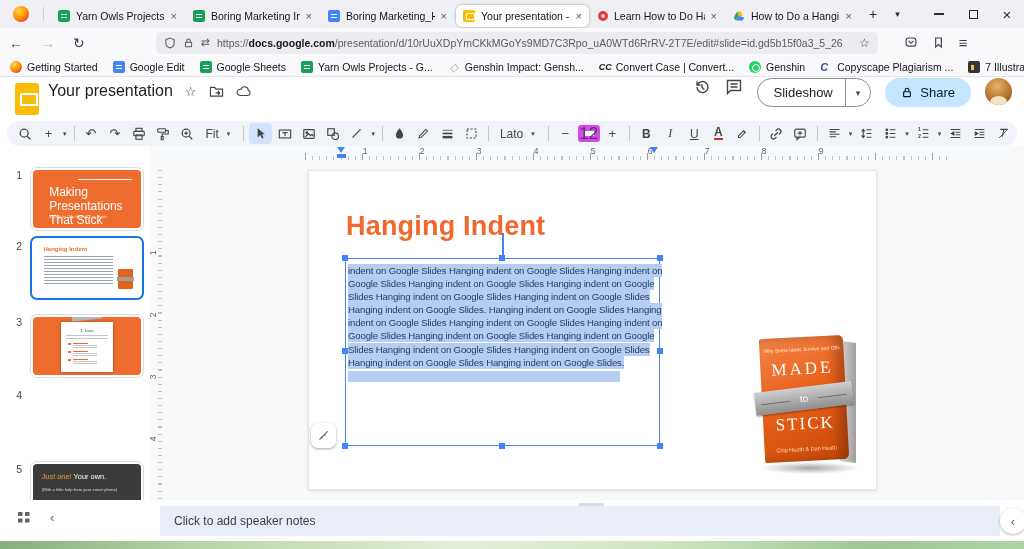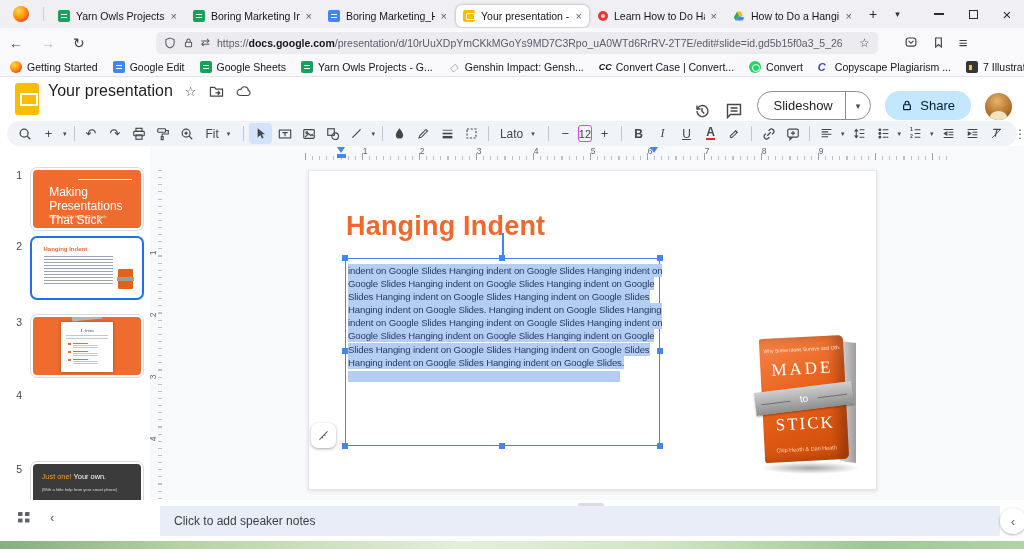--- a/index.html
+++ b/index.html
@@ -59,41 +59,41 @@
   .bfav-nv::after{content:"";position:absolute;left:3px;top:4px;width:3px;height:5px;background:#fbc02d;}
 
   
   .apphdr{position:absolute;left:0;top:78px;width:1024px;height:42px;background:#fff;}
   .slogo{position:absolute;left:15px;top:5px;width:24px;height:32px;background:#fbbc04;border-radius:3px;}
   .slogo::after{content:"";position:absolute;left:5px;top:10px;width:14px;height:9px;border:2.2px solid #fff;border-radius:1px;}
   .dtitle{position:absolute;left:48px;top:4px;font-size:16px;color:#1f1f1f;display:flex;align-items:center;gap:12px;}
   .dtitle .mini{color:#444746;}
   .menus{position:absolute;left:42px;top:25px;display:flex;font-size:13px;color:#1f1f1f;}
   .menus span{padding:0 7px;}
-  .hdr-right{position:absolute;right:12px;top:0;height:42px;display:flex;align-items:flex-end;gap:14px;}
+  .hdr-right{position:absolute;right:12px;top:0;height:42px;display:flex;align-items:flex-start;gap:14px;}
   .pill{height:29px;border:1px solid #8a8d91;border-radius:15px;display:flex;align-items:center;background:#fff;}
   .pill .lbl{padding:0 12px 0 16px;font-size:13px;color:#1f1f1f;}
   .pill .sep{width:1px;height:28px;background:#8a8d91;}
   .pill .car{padding:0 10px;font-size:9px;color:#444746;}
   .sharebtn{height:29px;border-radius:15px;background:#c2e7ff;display:flex;align-items:center;gap:7px;padding:0 16px;
     font-size:13px;color:#001d35;font-weight:500;}
   .avatar{width:27px;height:27px;border-radius:50%;position:relative;overflow:hidden;
     background:radial-gradient(circle at 45% 30%,#e9b36a,#b5762f 55%,#7d4a1c 95%);}
   .avatar::after{content:"";position:absolute;left:5px;bottom:-3px;width:17px;height:12px;border-radius:50%;background:#f3e3c2;}
 
   
   .toolbar{position:absolute;left:7px;top:121px;width:1010px;height:25px;background:#f0f4f9;border-radius:13px;
     display:flex;align-items:center;padding:0 6px;gap:1px;}
   .tbtn{min-width:23px;height:21px;border-radius:4px;display:inline-flex;align-items:center;justify-content:center;
     color:#444746;font-size:12px;}
   .tbtn.active{background:#d3e3fd;}
   .tdiv{width:1px;height:15px;background:#c4c7c5;margin:0 4px;flex:none;}
   .tcar{font-size:7px;color:#444746;padding:0 2px;}
   .tsel{display:flex;align-items:center;gap:6px;padding:0 6px;font-size:12px;color:#444746;}
-  .fsize{width:22px;height:17px;border:1px solid #d946ef;border-radius:3px;font-size:11px;color:#444746;
+  .fsize{width:22px;height:17px;border:6px solid #d946ef;border-radius:3px;font-size:17px;color:#444746;
     display:flex;align-items:center;justify-content:center;background:#fff0;}
   .glyph{font-size:13px;}
   .tb-b{font-weight:700;}.tb-i{font-style:italic;font-family:"Liberation Serif",serif;}.tb-u{text-decoration:underline;}
   .tb-a{font-weight:700;border-bottom:2.5px solid #d93025;line-height:11px;}
 
   
   .main{position:absolute;left:0;top:146px;width:1024px;height:354px;}
   .filmstrip{position:absolute;left:0;top:0;width:150px;height:354px;background:#fff;overflow:hidden;}
   .snum{position:absolute;left:6px;width:16px;text-align:right;font-size:10.5px;color:#444746;}
   .thumb{position:absolute;left:30px;width:114px;height:64px;background:#fff;border:1px solid #dadce0;border-radius:7px;padding:2px;}
@@ -311,21 +311,21 @@
     <span class="bm">
         <i class="bfav bfav-genshin">◇</i>
         <span>Genshin Impact: Gensh...</span>
       </span>
     <span class="bm">
         <i class="bfav bfav-cc">CC</i>
         <span>Convert Case | Convert...</span>
       </span>
     <span class="bm">
         <i class="bfav bfav-wa"></i>
-        <span>Convert</span>
+        <span>Genshin</span>
       </span>
     <span class="bm">
         <i class="bfav bfav-cs">C</i>
         <span>Copyscape Plagiarism ...</span>
       </span>
     <span class="bm">
         <i class="bfav bfav-nv"></i>
         <span>7 Illustrated Novels fo...</span>
       </span>
 

